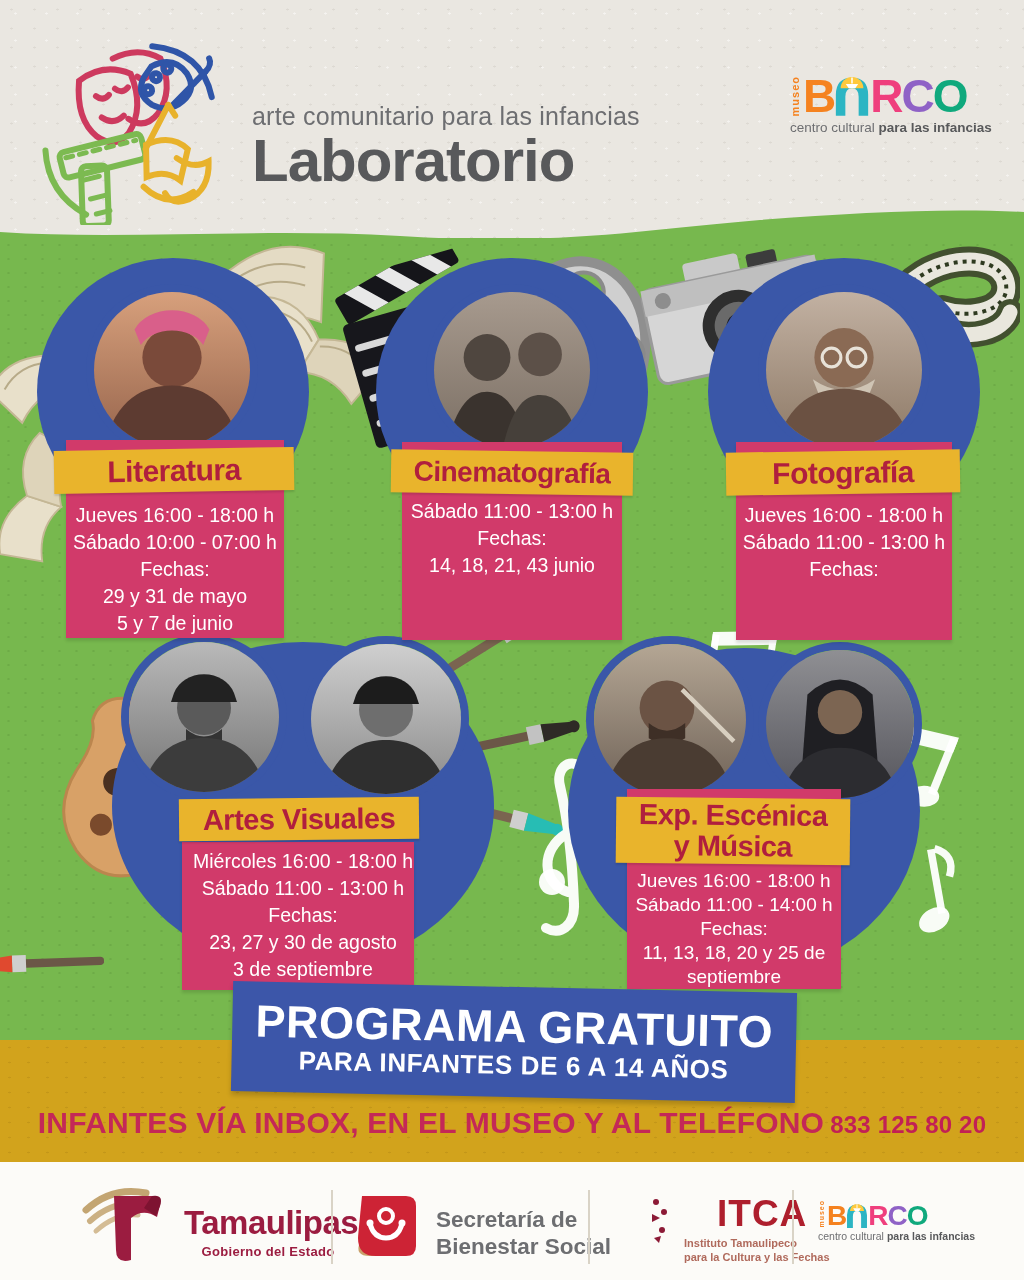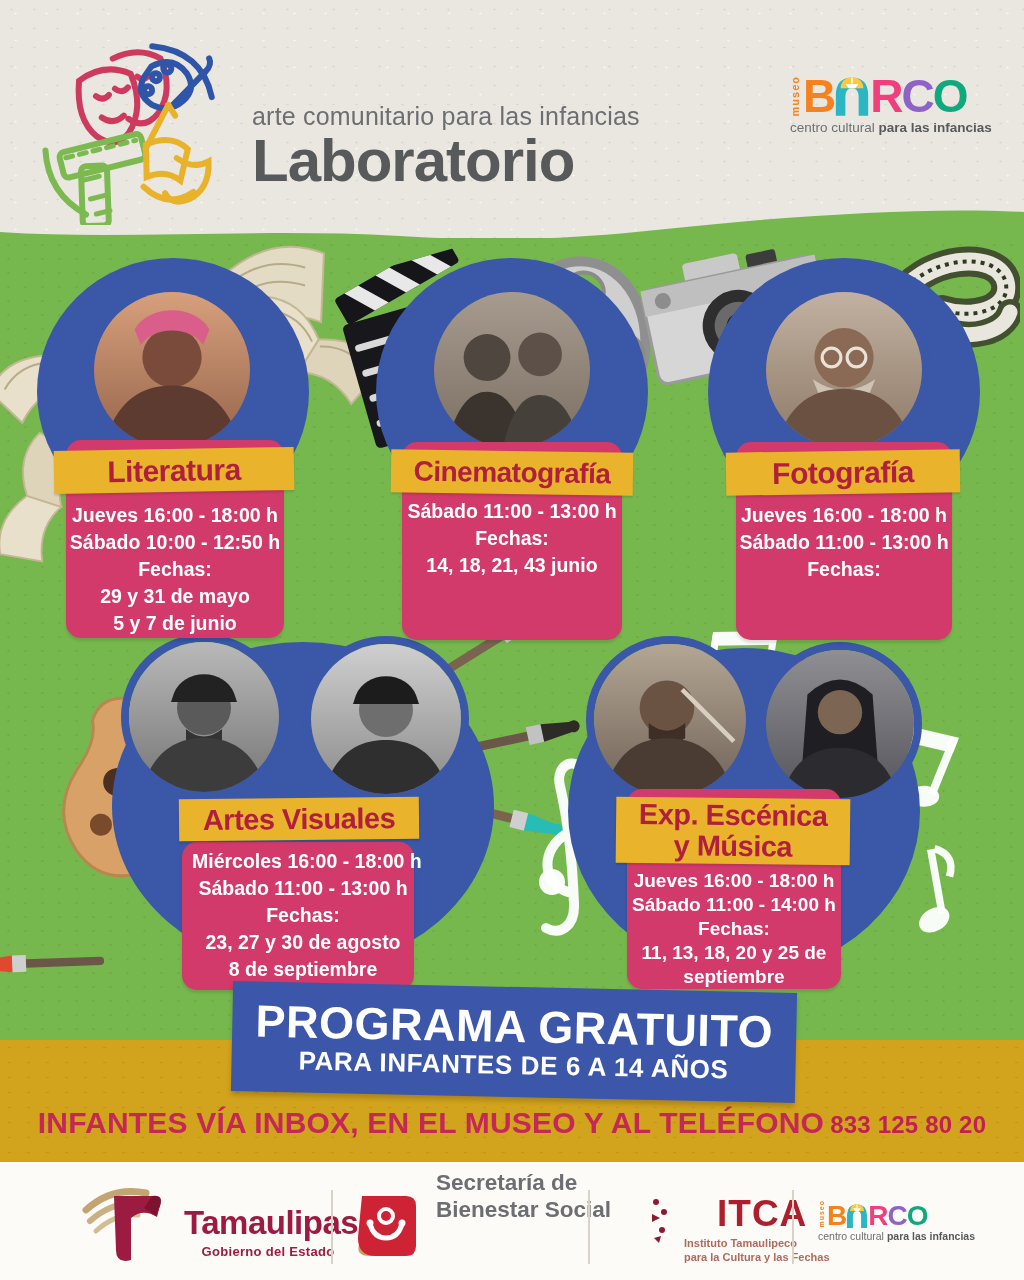--- a/index.html
+++ b/index.html
@@ -57,23 +57,22 @@
   .blob{position:absolute;background:var(--blue);border-radius:50%;z-index:2;}
   .photo{position:absolute;border-radius:50%;border:8px solid var(--blue);overflow:hidden;z-index:3;}
   .photo svg{width:100%;height:100%;display:block;}
   .banner-y{
     position:absolute;background:var(--yellow);display:flex;flex-direction:column;align-items:center;justify-content:center;
     font-weight:800;color:var(--darkred);z-index:6;letter-spacing:-.5px;text-align:center;
     box-shadow:0 2px 2px rgba(0,0,0,.12);
   }
   .box-p{
     position:absolute;background:var(--pink);color:#fff;text-align:center;z-index:5;
-    font-weight:700;font-size:19.5px;line-height:27px;
+    font-weight:400;font-size:19.5px;line-height:27px;
     box-shadow:0 3px 3px rgba(0,0,0,.12);
-    border-radius:15px;
   }
   .box-p span{display:block;white-space:nowrap;}
   
   #c1-blob{left:37px;top:258px;width:272px;height:268px;}
   #c1-photo{left:86px;top:284px;width:172px;height:172px;}
   #c1-banner{left:54px;top:449px;width:240px;height:43px;font-size:30px;transform:rotate(-1deg);}
   #c1-box{left:66px;top:440px;width:218px;height:198px;padding-top:62px;}
   #c2-blob{left:376px;top:258px;width:272px;height:268px;}
   #c2-photo{left:426px;top:284px;width:172px;height:172px;}
   #c2-banner{left:391px;top:451px;width:242px;height:43px;font-size:28px;transform:rotate(.8deg);}
@@ -105,21 +104,21 @@
     font-size:30px;font-weight:700;letter-spacing:.2px;white-space:nowrap;
   }
   #registro-line .phone{font-weight:800;font-size:24px;color:#c22055;margin-left:6px;}
   
   .vdiv{position:absolute;width:2px;height:74px;top:1190px;background:#d9d3c6;z-index:4;}
   #tam-logo{left:80px;top:1180px;z-index:4;}
   #tam-text{left:184px;top:1204px;z-index:4;width:168px;text-align:center;}
   #tam-name{font-size:33px;font-weight:800;color:var(--maroon);letter-spacing:-.5px;}
   #tam-sub{font-size:13px;font-weight:700;color:var(--maroon);margin-top:2px;letter-spacing:.3px;}
   #bien-icon{left:352px;top:1192px;z-index:4;}
-  #bien-text{left:436px;top:1169px;z-index:4;font-size:22.5px;font-weight:600;color:#6d6e71;line-height:1.2;}
+  #bien-text{left:436px;top:1206px;z-index:4;font-size:22.5px;font-weight:600;color:#6d6e71;line-height:1.2;}
   #itca-icon{left:612px;top:1190px;z-index:4;}
   #itca-name{left:682px;top:1193px;z-index:4;font-size:37px;font-weight:800;color:#ae1f2d;letter-spacing:1px;margin-left:35px;}
   #itca-sub{left:684px;top:1236px;z-index:4;font-size:11px;font-weight:600;color:#b06a5c;line-height:1.3;}
   
   .deco{position:absolute;z-index:1;}
 </style>
 </head>
 <body>
 
 <div id="poster">
@@ -326,21 +325,21 @@
       <circle cx="50" cy="42" r="19" fill="#7a4a3a"></circle>
       <path d="M26 24 A26 20 0 0 1 74 24 L70 34 A22 16 0 0 0 30 34 Z" fill="#d95f8a"></path>
       <path d="M6 100 C14 68 32 60 50 60 C68 60 86 68 94 100 Z" fill="#5d3b31"></path>
     </svg>
   </div>
   <div class="banner-y" id="c1-banner">
     <span>Literatura</span>
   </div>
   <div class="box-p" id="c1-box">
     <span>Jueves 16:00 - 18:00 h</span>
-    <span>Sábado 10:00 - 12:50 h</span>
+    <span>Sábado 10:00 - 07:00 h</span>
     <span>Fechas:</span>
     <span>29 y 31 de mayo</span>
     <span>5 y 7 de junio</span>
   </div>
 
   <div class="blob" id="c2-blob"></div>
   <div class="photo" id="c2-photo">
     <svg viewBox="0 0 100 100" preserveAspectRatio="none">
       <defs>
           <linearGradient id="g2" x1="0" y1="0" x2="0" y2="1">
@@ -422,21 +421,21 @@
     </svg>
   </div>
   <div class="banner-y" id="c4-banner">
     <span>Artes Visuales</span>
   </div>
   <div class="box-p" id="c4-box">
     <span>Miércoles 16:00 - 18:00 h</span>
     <span>Sábado 11:00 - 13:00 h</span>
     <span>Fechas:</span>
     <span>23, 27 y 30 de agosto</span>
-    <span>8 de septiembre</span>
+    <span>3 de septiembre</span>
   </div>
 
   <div class="blob" id="c5-blob"></div>
   <div class="photo" id="c5-photo-a">
     <svg viewBox="0 0 100 100" preserveAspectRatio="none">
       <defs>
           <linearGradient id="g6" x1="0" y1="0" x2="0" y2="1">
         <stop offset="0" stop-color="#b4a694"></stop>
             <stop offset="1" stop-color="#6f6257"></stop>
           </linearGradient>

